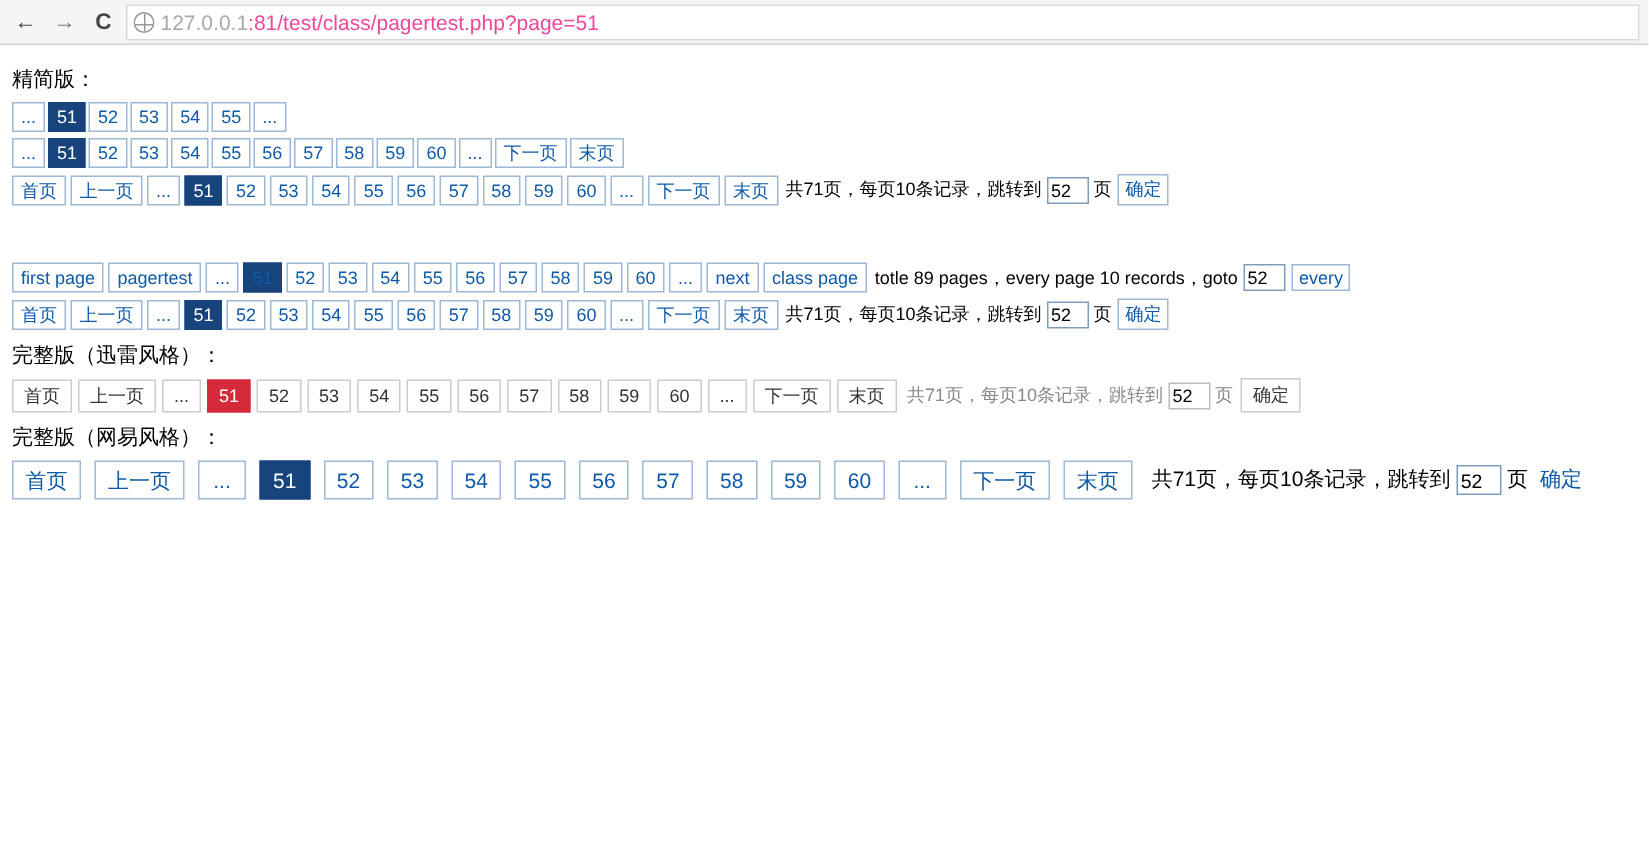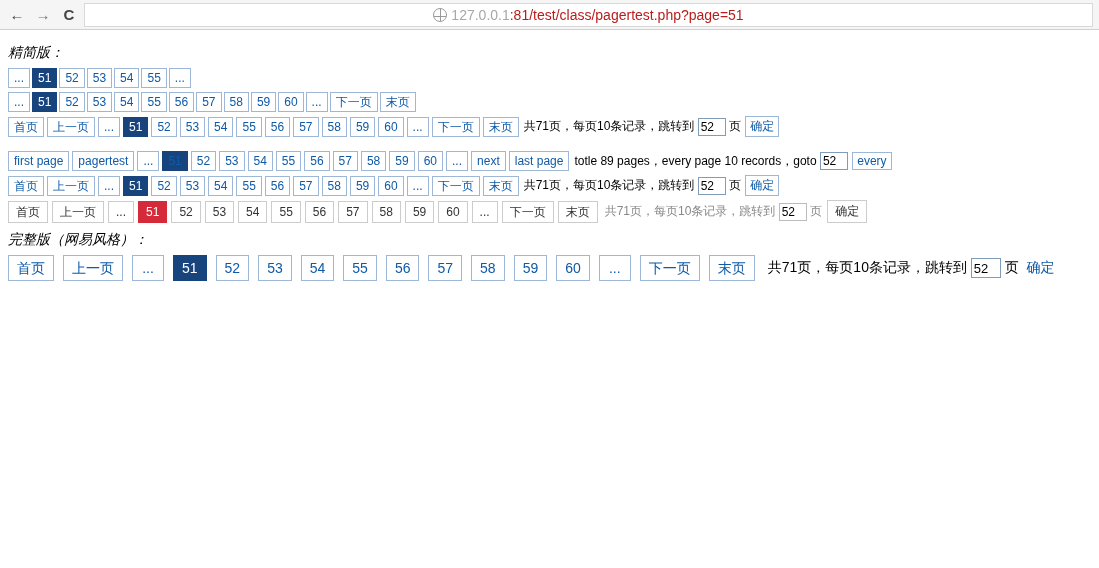--- a/index.html
+++ b/index.html
@@ -35,45 +35,43 @@
     flex: 1;
     margin: 0 2px;
     height: 22px;
     border: 1px solid #d9d9d9;
     background: #fff;
     display: flex;
     align-items: center;
     padding: 0 4px;
     color: #777;
     font-size: 14px;
-    justify-content: center;
   }
   .chrome .globe {
     width: 14px; height: 14px;
     border: 1px solid #999;
     border-radius: 50%;
     margin-right: 4px;
     position: relative;
     box-sizing: border-box;
   }
   .chrome .globe:before, .chrome .globe:after {
     content: ""; position: absolute; background: #999;
   }
   .chrome .globe:before { left: 0; right: 0; top: 60%; height: 1px; }
   .chrome .globe:after { top: 0; bottom: 0; left: 50%; width: 1px; }
   .chrome .host-dim { color: #a8a8a8; }
-  .chrome .url-path { color: #b91c1c; }
+  .chrome .url-path { color: #ec4899; }
   .divider-empty { height: 10px; }
 
   
   .content { padding: 6px 8px; }
   .section-title {
     margin: 8px 0 6px 0;
     font-size: 14px;
-    font-style: italic;
   }
   .pager-row {
     display: flex;
     align-items: center;
     flex-wrap: nowrap;
     margin-bottom: 4px;
     gap: 2px;
   }
   .pager-row.loose { gap: 3px; }
   .pager-row.xlarge { gap: 9px; }
@@ -118,21 +116,21 @@
   .btn-submit {
     border: 1px solid #9CB7D7;
     color: #0E5AA8;
     background: #fff;
     font-size: 12px;
     padding: 1px 4px;
     cursor: pointer;
     margin-left: 1px;
   }
   .pager-row.en .pg,
-  .pager-row.en .btn-submit { color: #0E5AA8; }
+  .pager-row.en .btn-submit { color: #0E5AA8; margin-top: 24px; }
 
   
   .xl-row { gap: 4px; align-items: center; }
   .xl {
     display: inline-flex;
     align-items: center;
     justify-content: center;
     border: 1px solid #ccc;
     color: #333;
     background: #fff;
@@ -270,21 +268,21 @@
     <span class="pg">53</span>
     <span class="pg">54</span>
     <span class="pg">55</span>
     <span class="pg">56</span>
     <span class="pg">57</span>
     <span class="pg">58</span>
     <span class="pg">59</span>
     <span class="pg">60</span>
     <span class="pg ell">...</span>
     <span class="pg">next</span>
-    <span class="pg">last page</span>
+    <span class="pg">class page</span>
     <span class="info-text">
       <span>totle 89 pages，every page 10 records，goto</span>
       <input class="goto-input" value="52" style="">
       <button class="btn-submit">every</button>
     </span>
   </div>
 
   <div class="pager-row loose">
     <span class="pg">首页</span>
     <span class="pg">上一页</span>
@@ -303,20 +301,21 @@
     <span class="pg">下一页</span>
     <span class="pg">末页</span>
     <span class="info-text">
       <span>共71页，每页10条记录，跳转到</span>
       <input class="goto-input" value="52" style="">
       <span>页</span>
       <button class="btn-submit">确定</button>
     </span>
   </div>
 
+  <div class="section-title">完整版（迅雷风格）：</div>
   <div class="pager-row xl-row">
     <span class="xl">首页</span>
     <span class="xl">上一页</span>
     <span class="xl ell">...</span>
     <span class="xl selected">51</span>
     <span class="xl">52</span>
     <span class="xl">53</span>
     <span class="xl">54</span>
     <span class="xl">55</span>
     <span class="xl">56</span>

